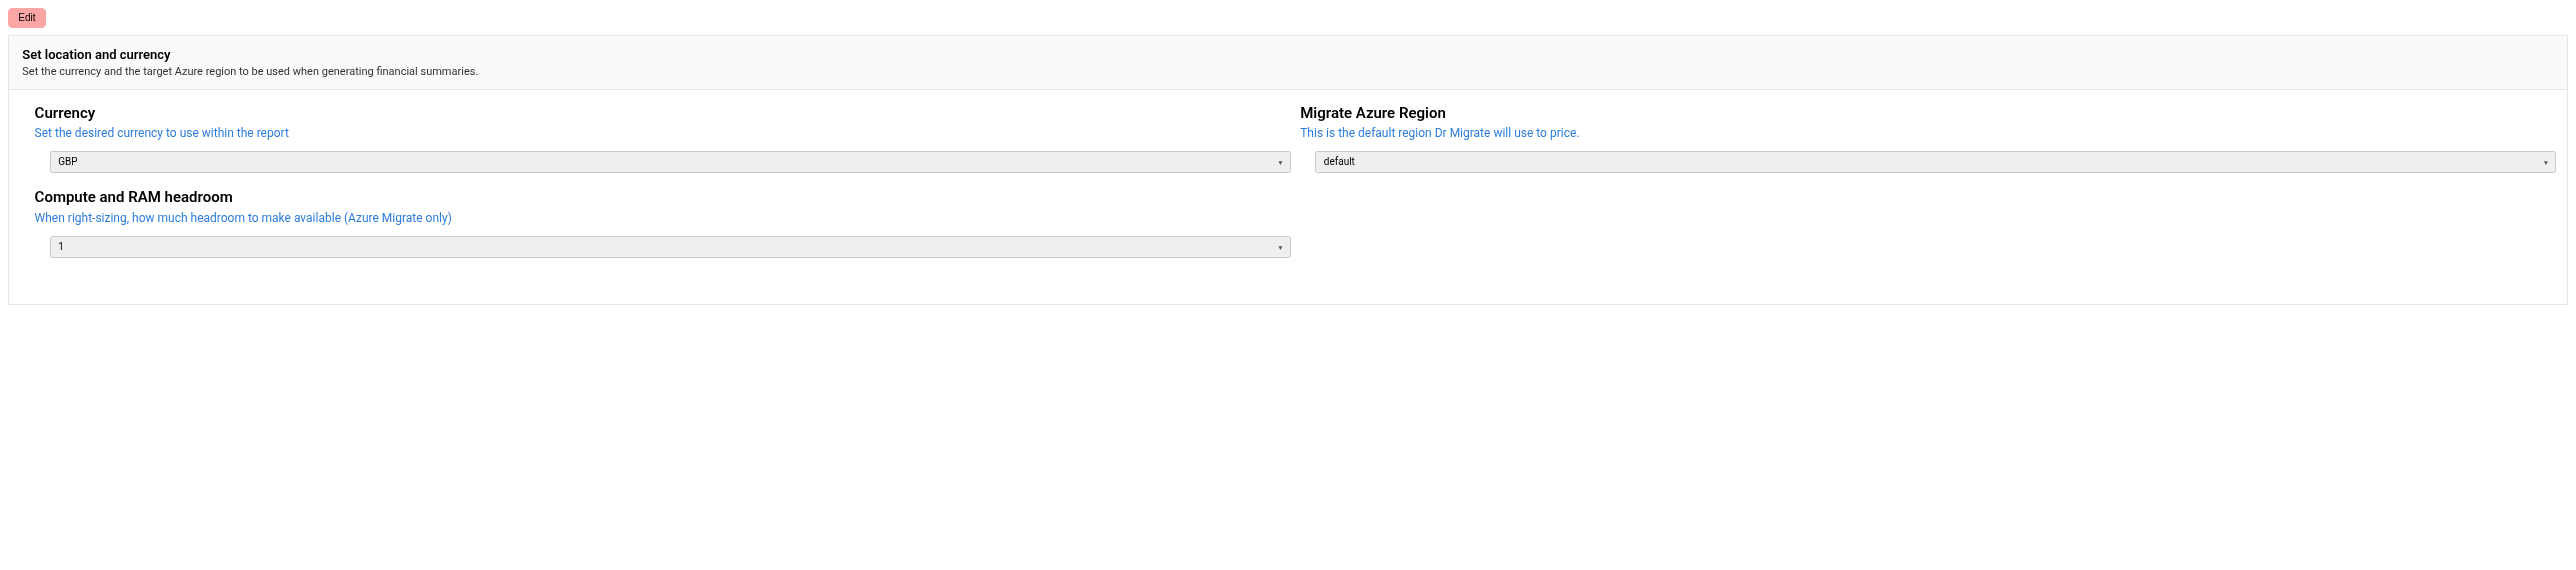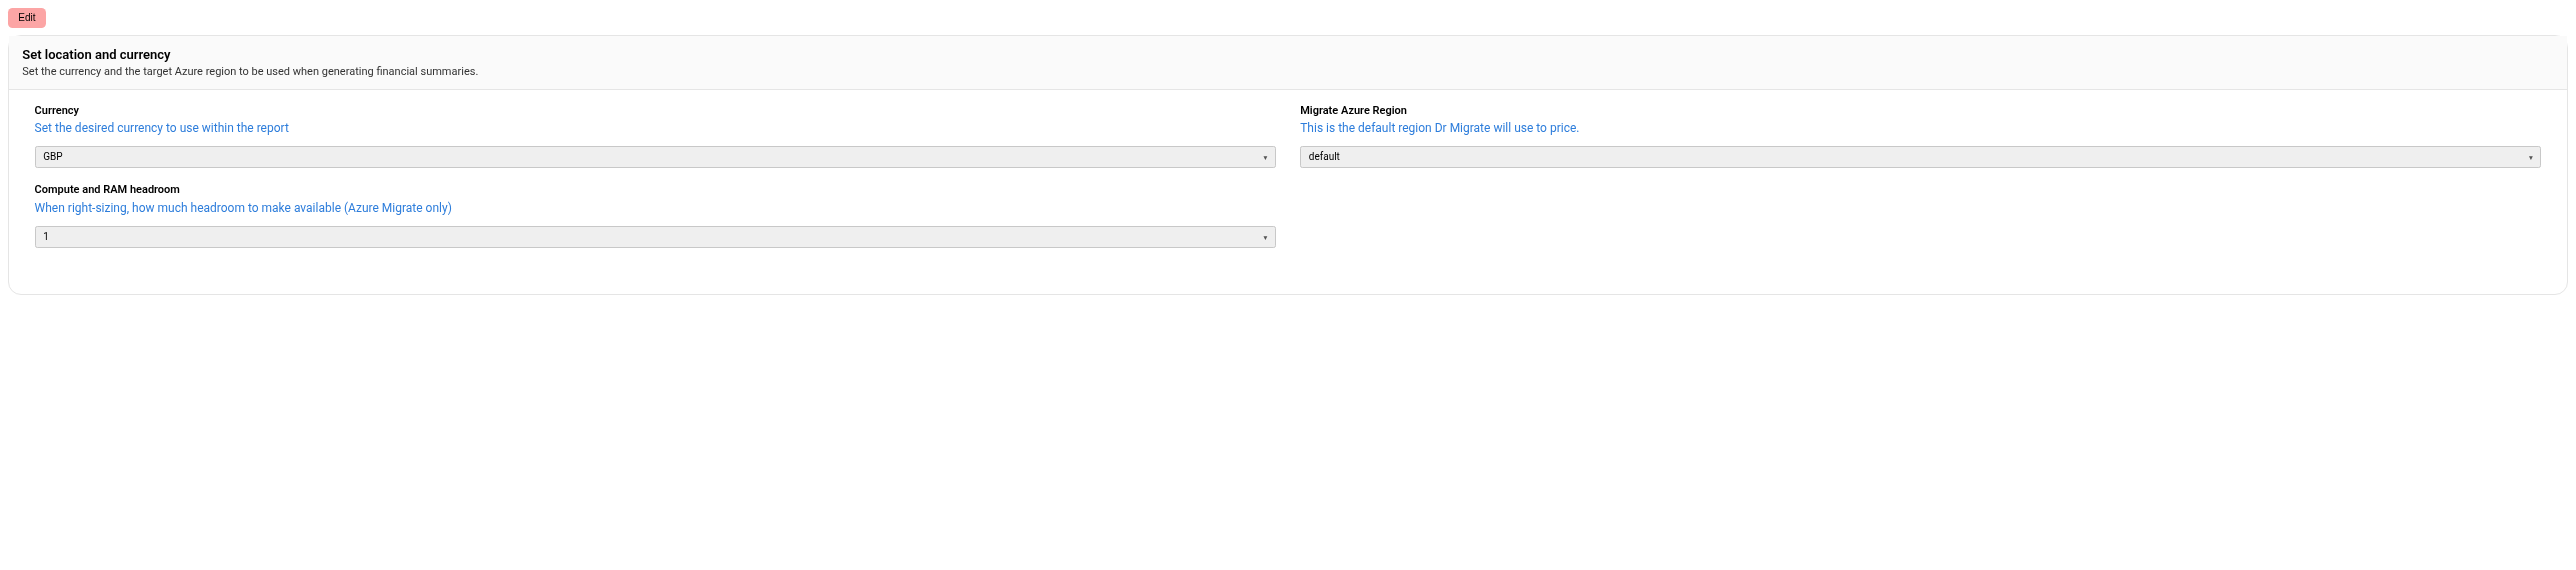--- a/index.html
+++ b/index.html
@@ -20,21 +20,21 @@
       background: #fca5a5;
       border: none;
       border-radius: 4.6px;
       font-size: 10px;
       color: #000;
       cursor: pointer;
     }
     .panel {
       margin: 0 7.6px 7.6px 7.6px;
       border: 0.8px solid #e5e5e5;
-      border-radius: 13px;
+      border-radius: 1px;
     }
     .panel-header {
       background: #fafafa;
       border-bottom: 0.8px solid #e5e5e5;
       padding: 10.7px 13.7px;
     }
     .panel-title {
       font-size: 13px;
       font-weight: 600;
       color: #000;
@@ -49,40 +49,41 @@
       display: flex;
       flex-wrap: wrap;
       gap: 0 24.4px;
     }
     .field-group {
       flex: 1 1 45%;
       min-width: 305px;
       margin-bottom: 15.3px;
     }
     .field-label {
-      font-size: 11px;
+      font-size: 15px;
       font-weight: 600;
       color: #000;
       margin-bottom: 4.6px;
     }
     .field-hint {
       font-size: 12px;
       color: #2d7ddb;
       margin-bottom: 10.7px;
     }
     .select-box {
       position: relative;
       width: 100%;
       background: #efefef;
       border: 0.8px solid #c8c8c8;
       border-radius: 2.3px;
       padding: 4.6px 23px 4.6px 7.6px;
       font-size: 10px;
       color: #000;
       cursor: pointer;
+      margin-left: 15px;
     }
     .select-caret {
       position: absolute;
       right: 7.6px;
       top: 50%;
       transform: translateY(-50%);
       font-size: 7.6px;
       color: #555;
       pointer-events: none;
     }

